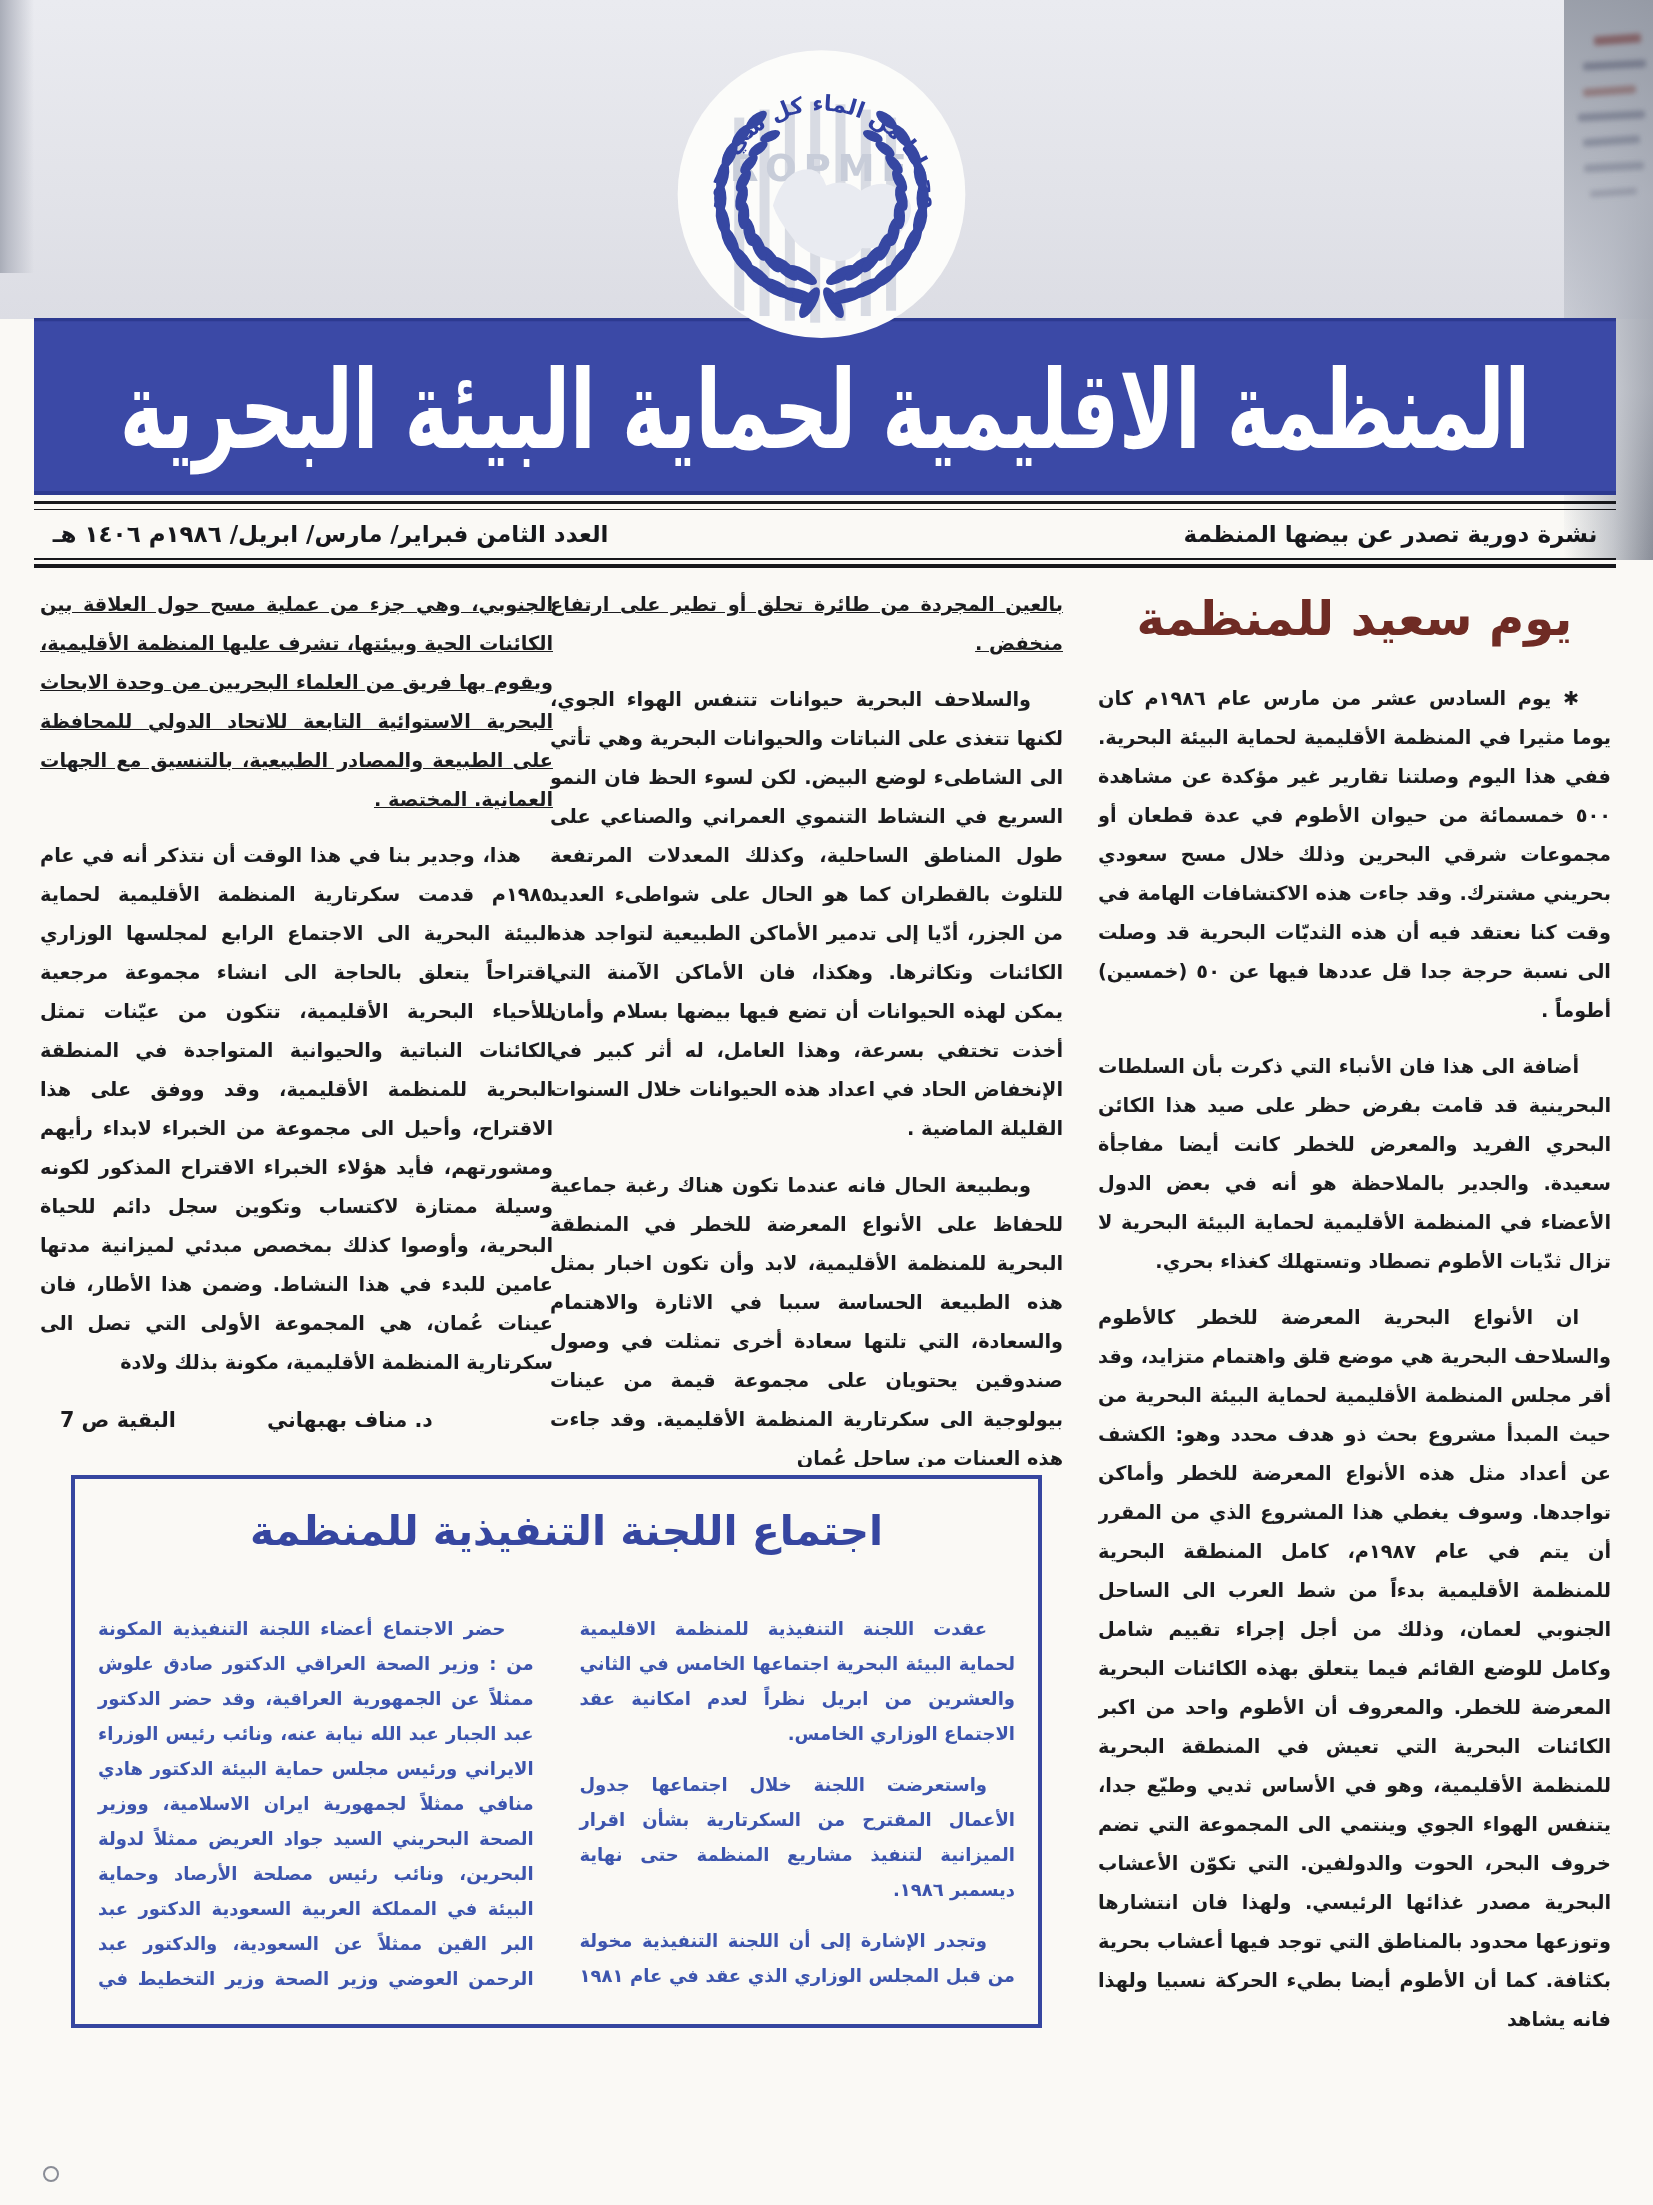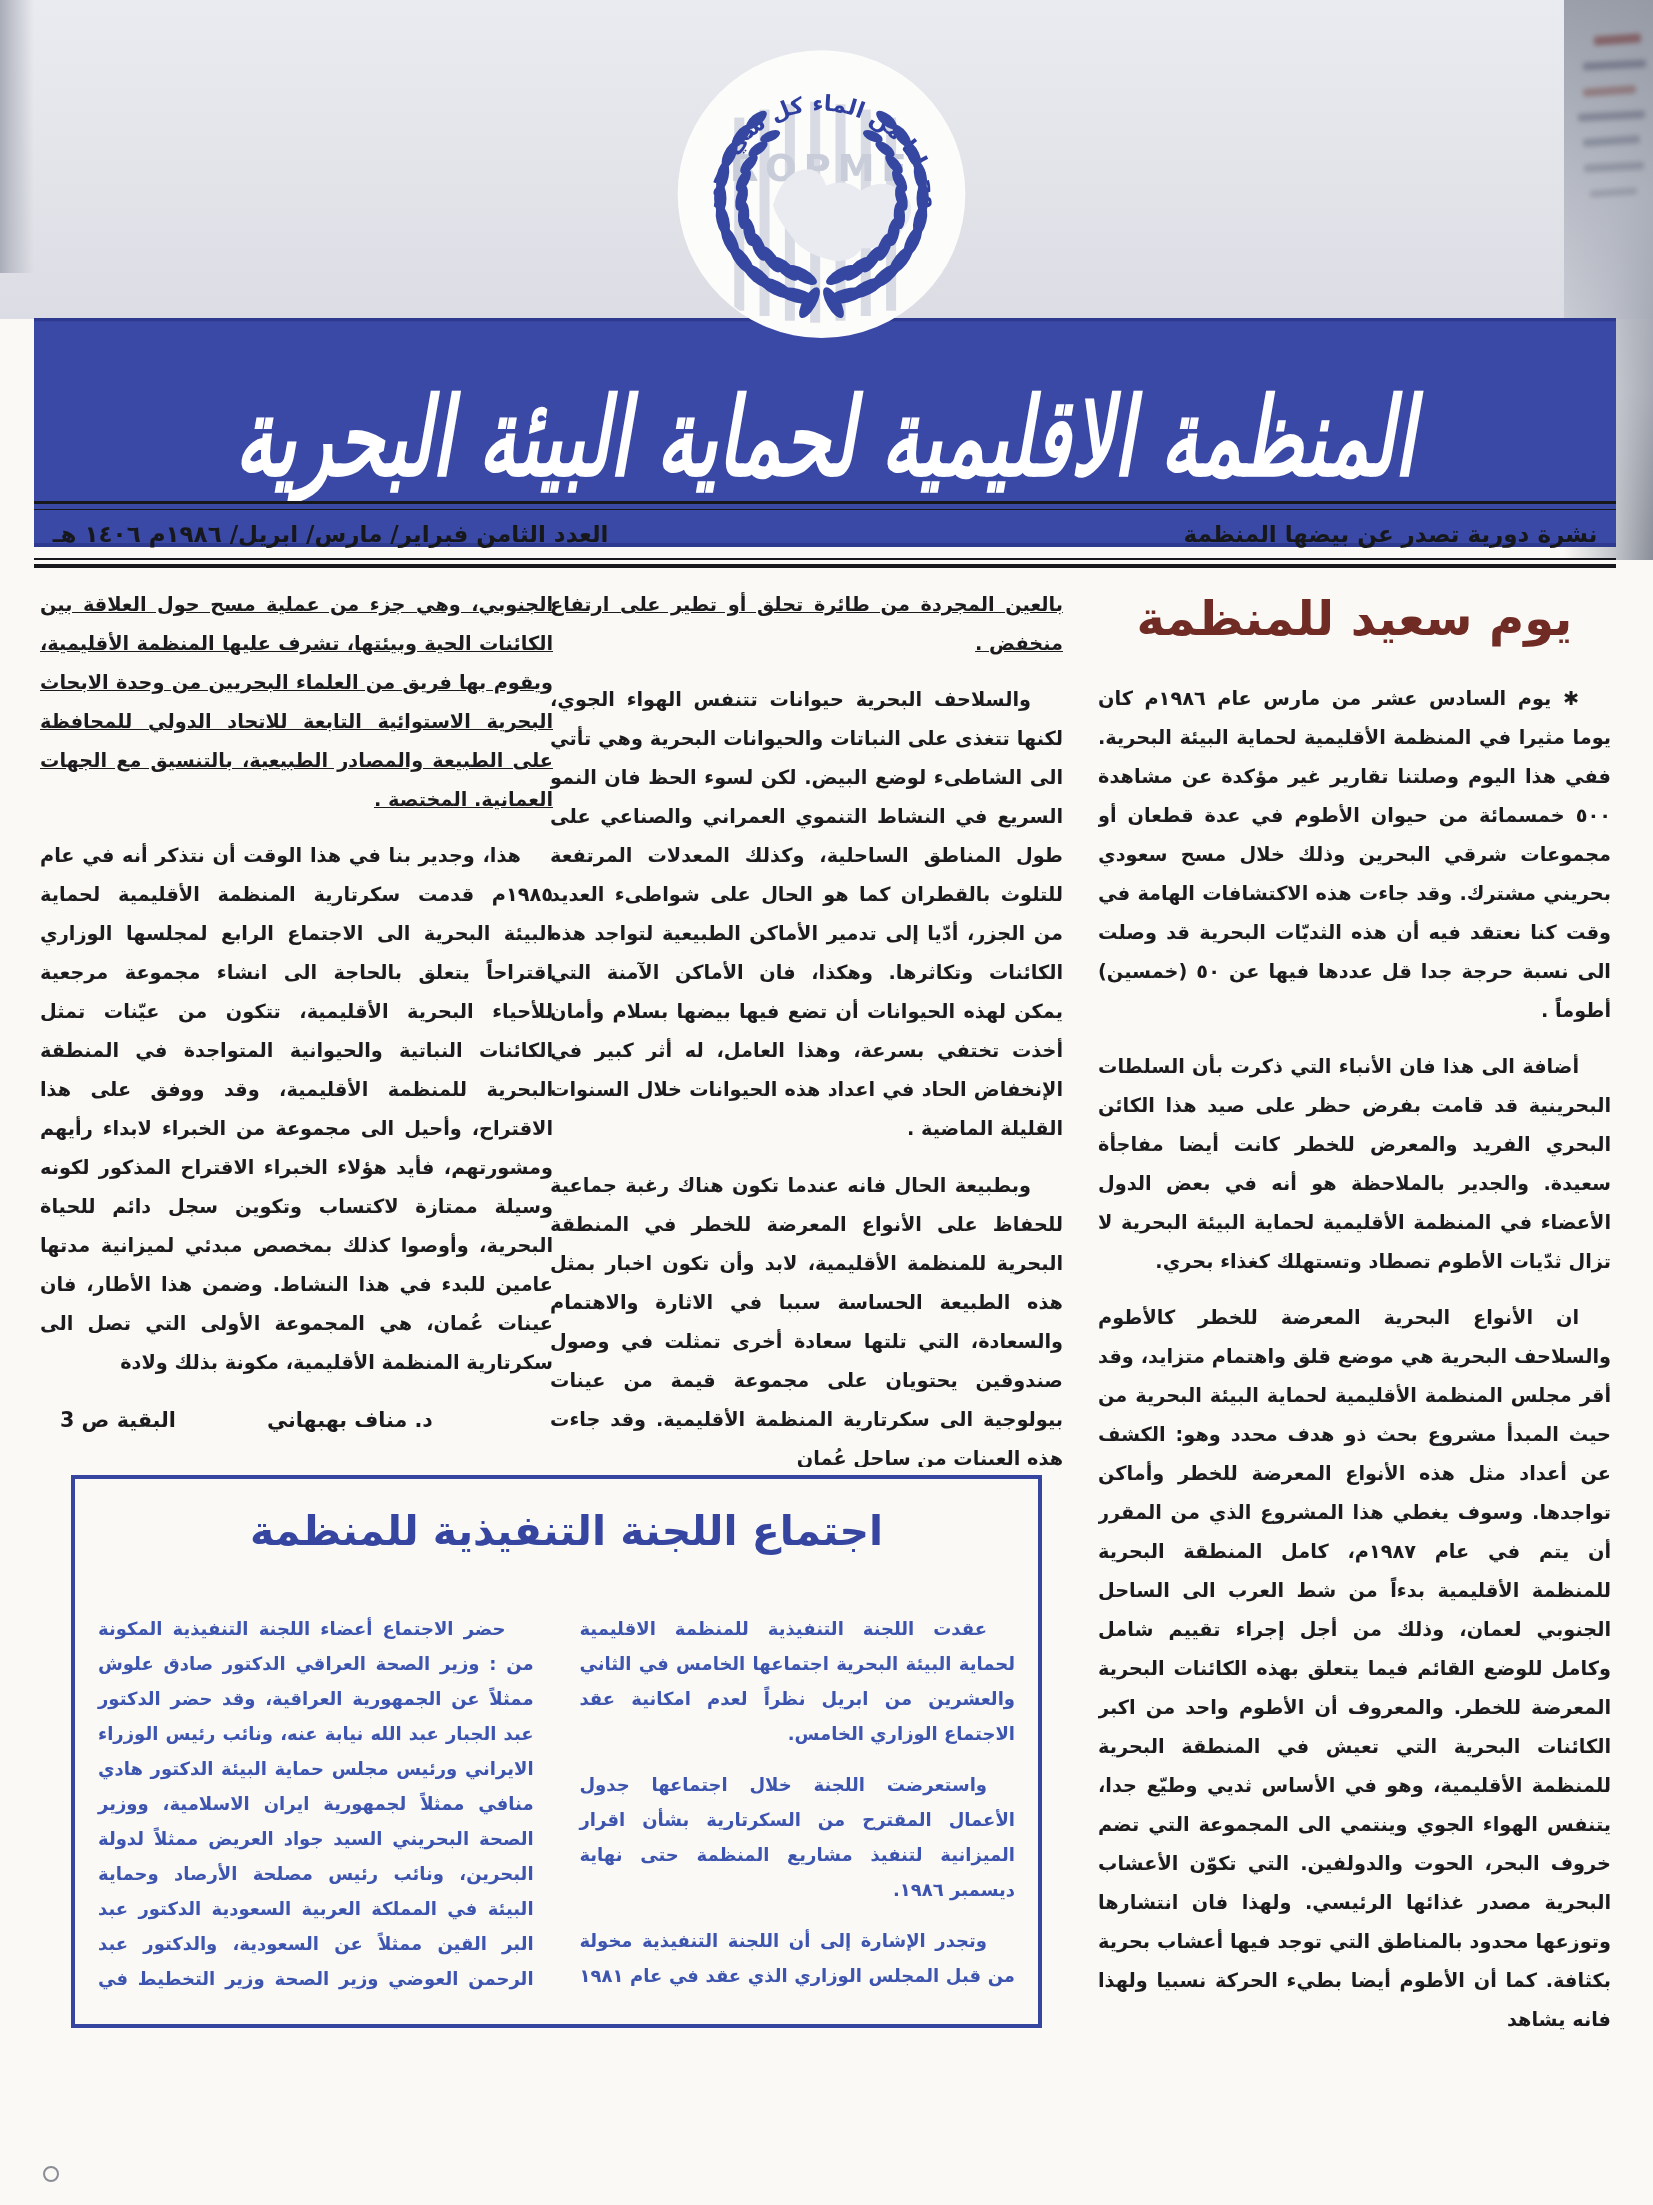--- a/index.html
+++ b/index.html
@@ -16,23 +16,23 @@
       linear-gradient(180deg,rgba(150,155,166,.95) 0%,rgba(178,182,192,.85) 35%,rgba(200,203,212,.45) 70%,rgba(210,212,220,0) 100%),
       linear-gradient(90deg,rgba(190,193,202,0) 0%,rgba(160,165,176,.6) 55%,rgba(125,130,142,.9) 100%);}
   .edge-left{position:absolute;left:0;top:0;width:35px;height:273px;
     background:linear-gradient(270deg,rgba(200,202,210,0) 0%,#b9bcc6 75%,#a7abb6 100%);}
   .smudge{position:absolute;filter:blur(2.7px);border-radius:2.7px;}
   .page-mark{position:absolute;left:44px;top:2166px;width:12px;height:12px;
     border:2px solid #8a8d96;border-radius:50%;}
   
   .logo{position:absolute;left:674px;top:31px;width:297px;height:313px;z-index:5;}
   
-  .banner{position:absolute;left:35px;top:318px;width:1582px;height:229px;
+  .banner{position:absolute;left:35px;top:318px;width:1582px;height:177px;
     background:var(--banner-blue,#3b49a6);z-index:1;
-    box-shadow:inset 0 3.3px 0 #2d3a90, inset 0 -4px 0 #2d3a90;font-style:italic;}
+    box-shadow:inset 0 3.3px 0 #2d3a90, inset 0 -4px 0 #2d3a90;}
   .banner-title{position:absolute;left:50%;top:52%;transform:translate(-50%,-50%) scaleY(1.45);
     white-space:nowrap;color:#ffffff;font-weight:bold;font-size:75px;letter-spacing:0.7px;}
   
   .dateband{position:absolute;left:35px;top:501px;width:1582px;z-index:2;}
   .rule-thick{height:3.3px;background:#17181c;}
   .rule-thin{height:1.3px;background:#17181c;}
   .gap6{height:4.7px;}
   .dateband-content{display:flex;justify-content:space-between;align-items:center;
     height:48px;padding:0 18.7px;font-size:23px;font-weight:bold;color:#17181c;}
   
@@ -177,21 +177,21 @@
     <p class="cont">بالعين المجردة من طائرة تحلق أو تطير على ارتفاع منخفض .</p>
     <p>والسلاحف البحرية حيوانات تتنفس الهواء الجوي، لكنها تتغذى على النباتات والحيوانات البحرية وهي تأتي الى الشاطىء لوضع البيض. لكن لسوء الحظ فان النمو السريع في النشاط التنموي العمراني والصناعي على طول المناطق الساحلية، وكذلك المعدلات المرتفعة للتلوث بالقطران كما هو الحال على شواطىء العديد من الجزر، أدّيا إلى تدمير الأماكن الطبيعية لتواجد هذه الكائنات وتكاثرها. وهكذا، فان الأماكن الآمنة التي يمكن لهذه الحيوانات أن تضع فيها بيضها بسلام وأمان أخذت تختفي بسرعة، وهذا العامل، له أثر كبير في الإنخفاض الحاد في اعداد هذه الحيوانات خلال السنوات القليلة الماضية .</p>
     <p>وبطبيعة الحال فانه عندما تكون هناك رغبة جماعية للحفاظ على الأنواع المعرضة للخطر في المنطقة البحرية للمنظمة الأقليمية، لابد وأن تكون اخبار بمثل هذه الطبيعة الحساسة سببا في الاثارة والاهتمام والسعادة، التي تلتها سعادة أخرى تمثلت في وصول صندوقين يحتويان على مجموعة قيمة من عينات بيولوجية الى سكرتارية المنظمة الأقليمية. وقد جاءت هذه العينات من ساحل عُمان</p>
   </div>
 
   <div class="col col-left">
     <p class="cont">الجنوبي، وهي جزء من عملية مسح حول العلاقة بين الكائنات الحية وبيئتها، تشرف عليها المنظمة الأقليمية، ويقوم بها فريق من العلماء البحريين من وحدة الابحاث البحرية الاستوائية التابعة للاتحاد الدولي للمحافظة على الطبيعة والمصادر الطبيعية، بالتنسيق مع الجهات العمانية. المختصة .</p>
     <p>هذا، وجدير بنا في هذا الوقت أن نتذكر أنه في عام ١٩٨٥م قدمت سكرتارية المنظمة الأقليمية لحماية البيئة البحرية الى الاجتماع الرابع لمجلسها الوزاري اقتراحاً يتعلق بالحاجة الى انشاء مجموعة مرجعية للأحياء البحرية الأقليمية، تتكون من عيّنات تمثل الكائنات النباتية والحيوانية المتواجدة في المنطقة البحرية للمنظمة الأقليمية، وقد ووفق على هذا الاقتراح، وأحيل الى مجموعة من الخبراء لابداء رأيهم ومشورتهم، فأيد هؤلاء الخبراء الاقتراح المذكور لكونه وسيلة ممتازة لاكتساب وتكوين سجل دائم للحياة البحرية، وأوصوا كذلك بمخصص مبدئي لميزانية مدتها عامين للبدء في هذا النشاط. وضمن هذا الأطار، فان عينات عُمان، هي المجموعة الأولى التي تصل الى سكرتارية المنظمة الأقليمية، مكونة بذلك ولادة</p>
     <div class="byline-row">
       <span>د. مناف بهبهاني</span>
-      <span>البقية ص 3</span>
+      <span>البقية ص 7</span>
     </div>
   </div>
 
   <div class="exec-box">
     <div class="box-title">اجتماع اللجنة التنفيذية للمنظمة</div>
     <div class="box-cols">
       <div class="box-col">
         <p>عقدت اللجنة التنفيذية للمنظمة الاقليمية لحماية البيئة البحرية اجتماعها الخامس في الثاني والعشرين من ابريل نظراً لعدم امكانية عقد الاجتماع الوزاري الخامس.</p>
         <p>واستعرضت اللجنة خلال اجتماعها جدول الأعمال المقترح من السكرتارية بشأن اقرار الميزانية لتنفيذ مشاريع المنظمة حتى نهاية ديسمبر ١٩٨٦.</p>
         <p>وتجدر الإشارة إلى أن اللجنة التنفيذية مخولة من قبل المجلس الوزاري الذي عقد في عام ١٩٨١ باتخاذ القرارات اللازمة لتسيير الأمور المالية والإدارية والفنية للمنظمة.</p>

